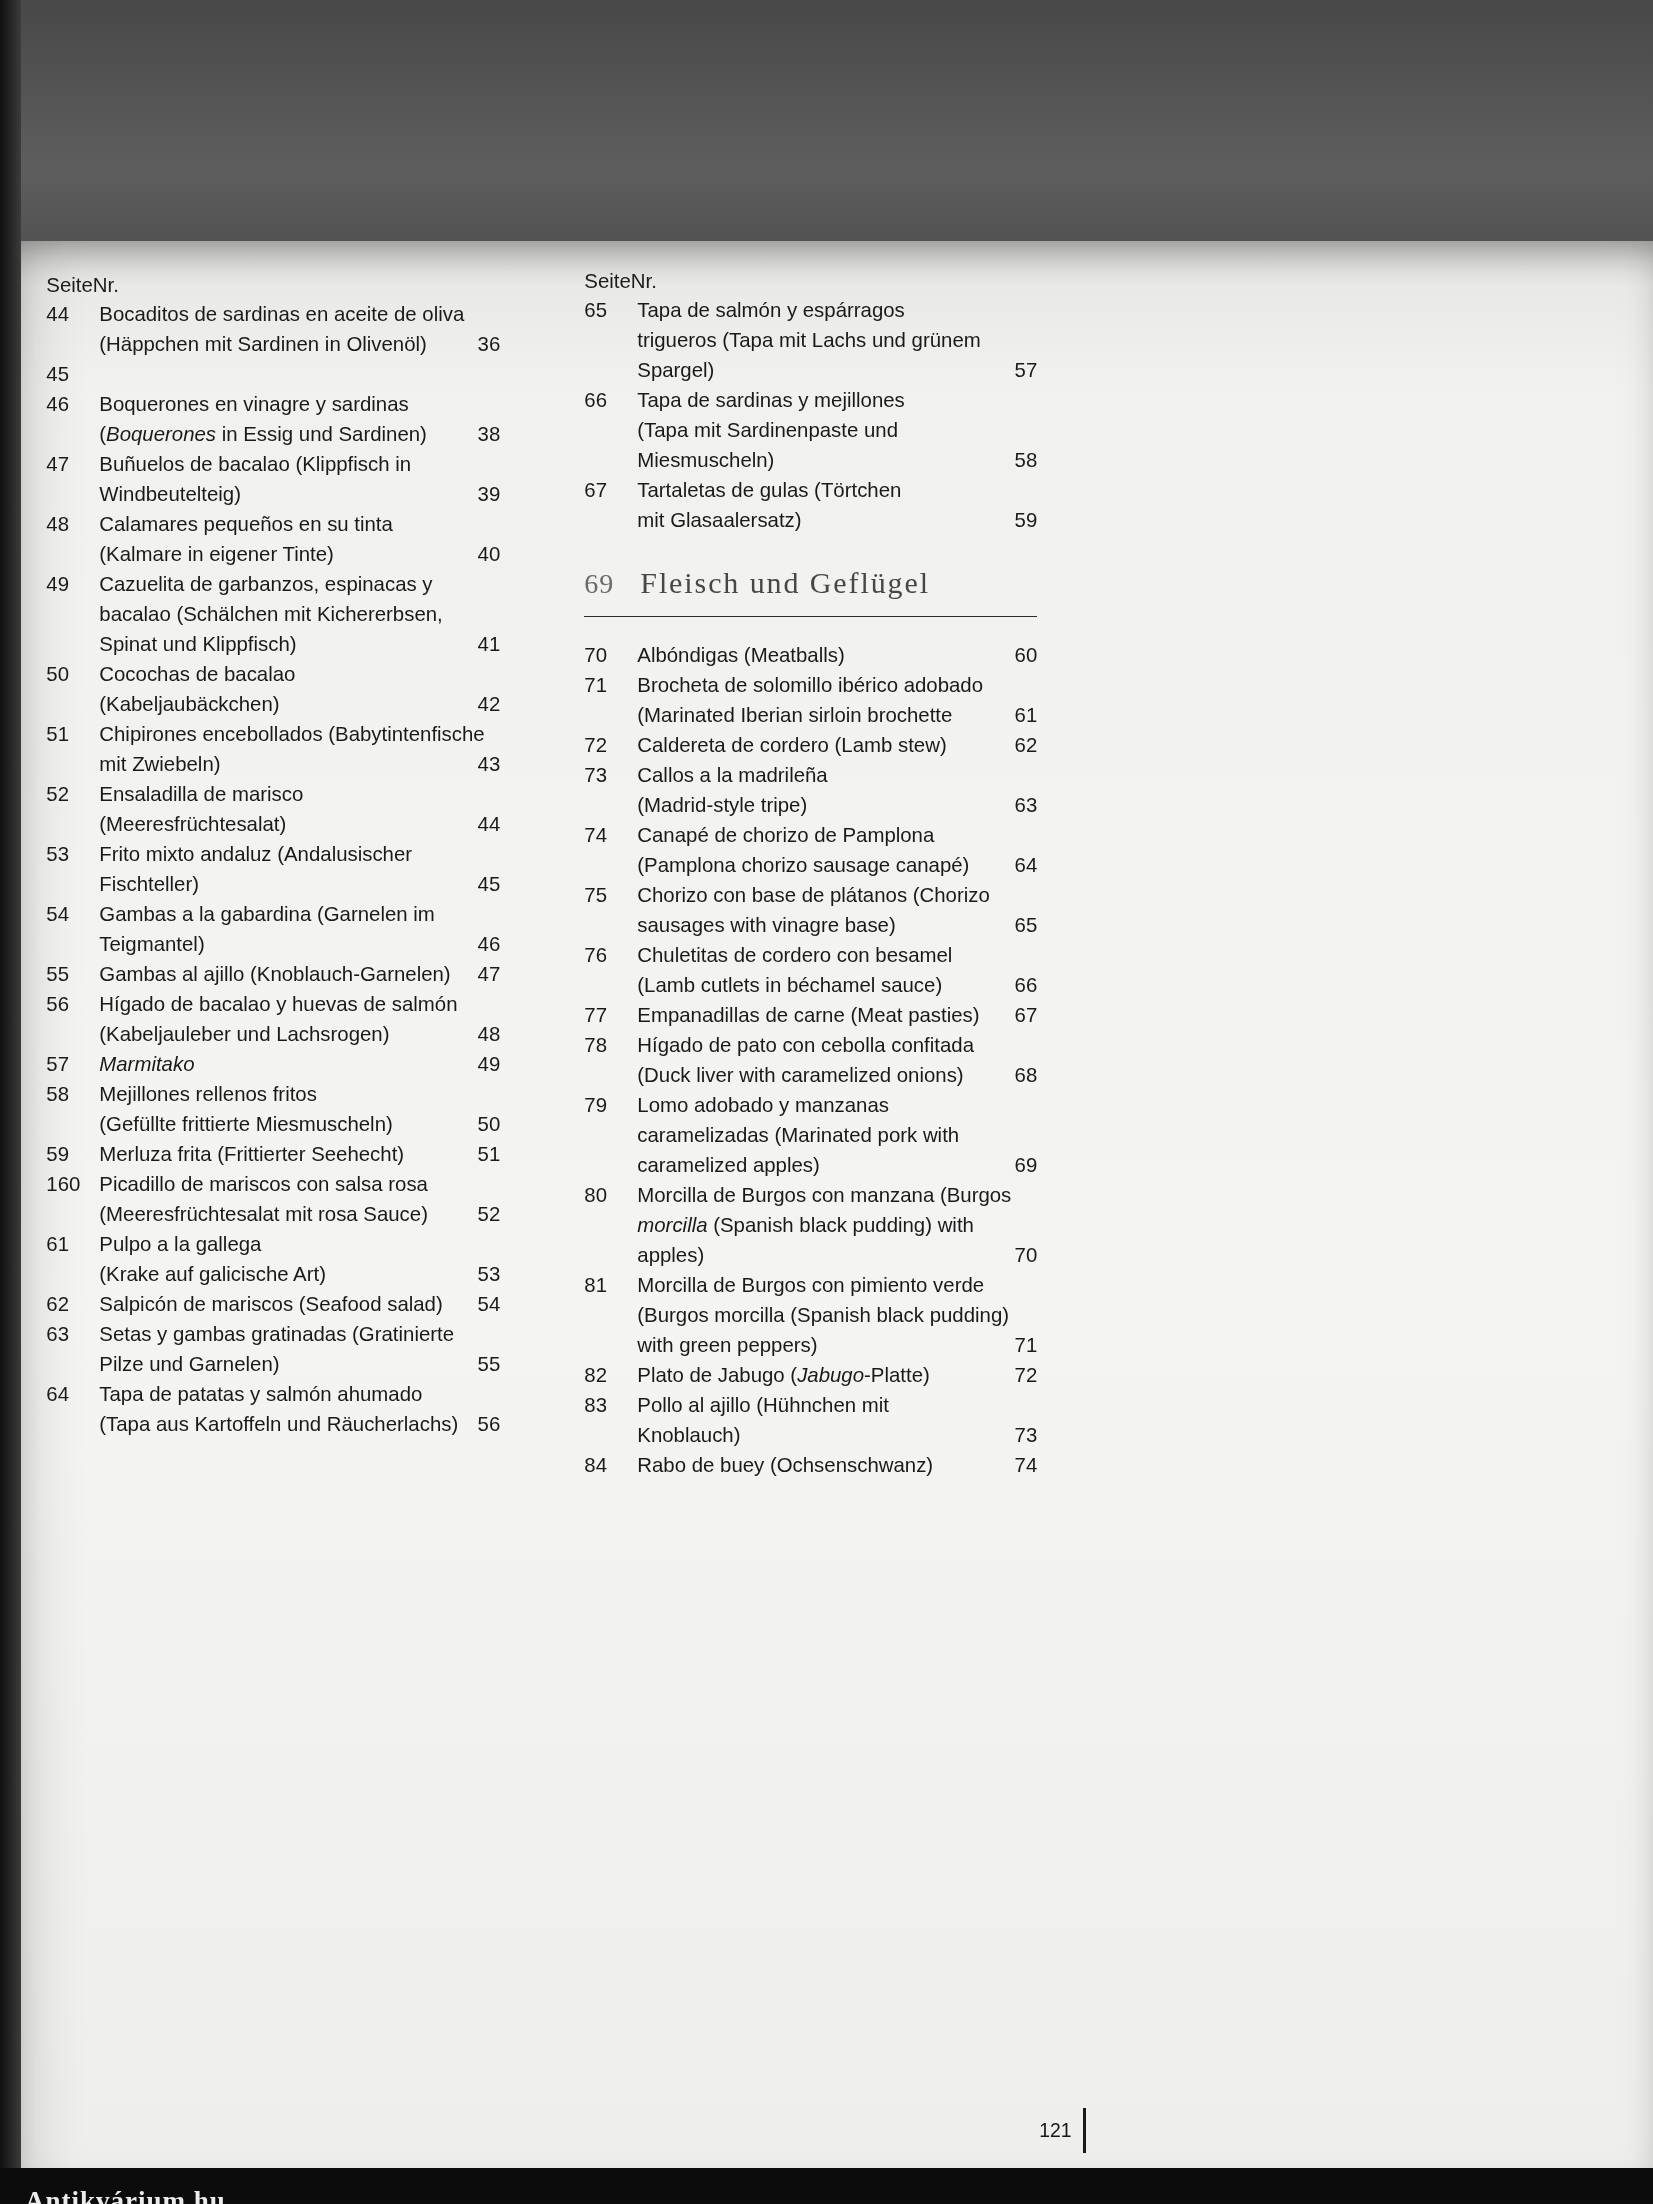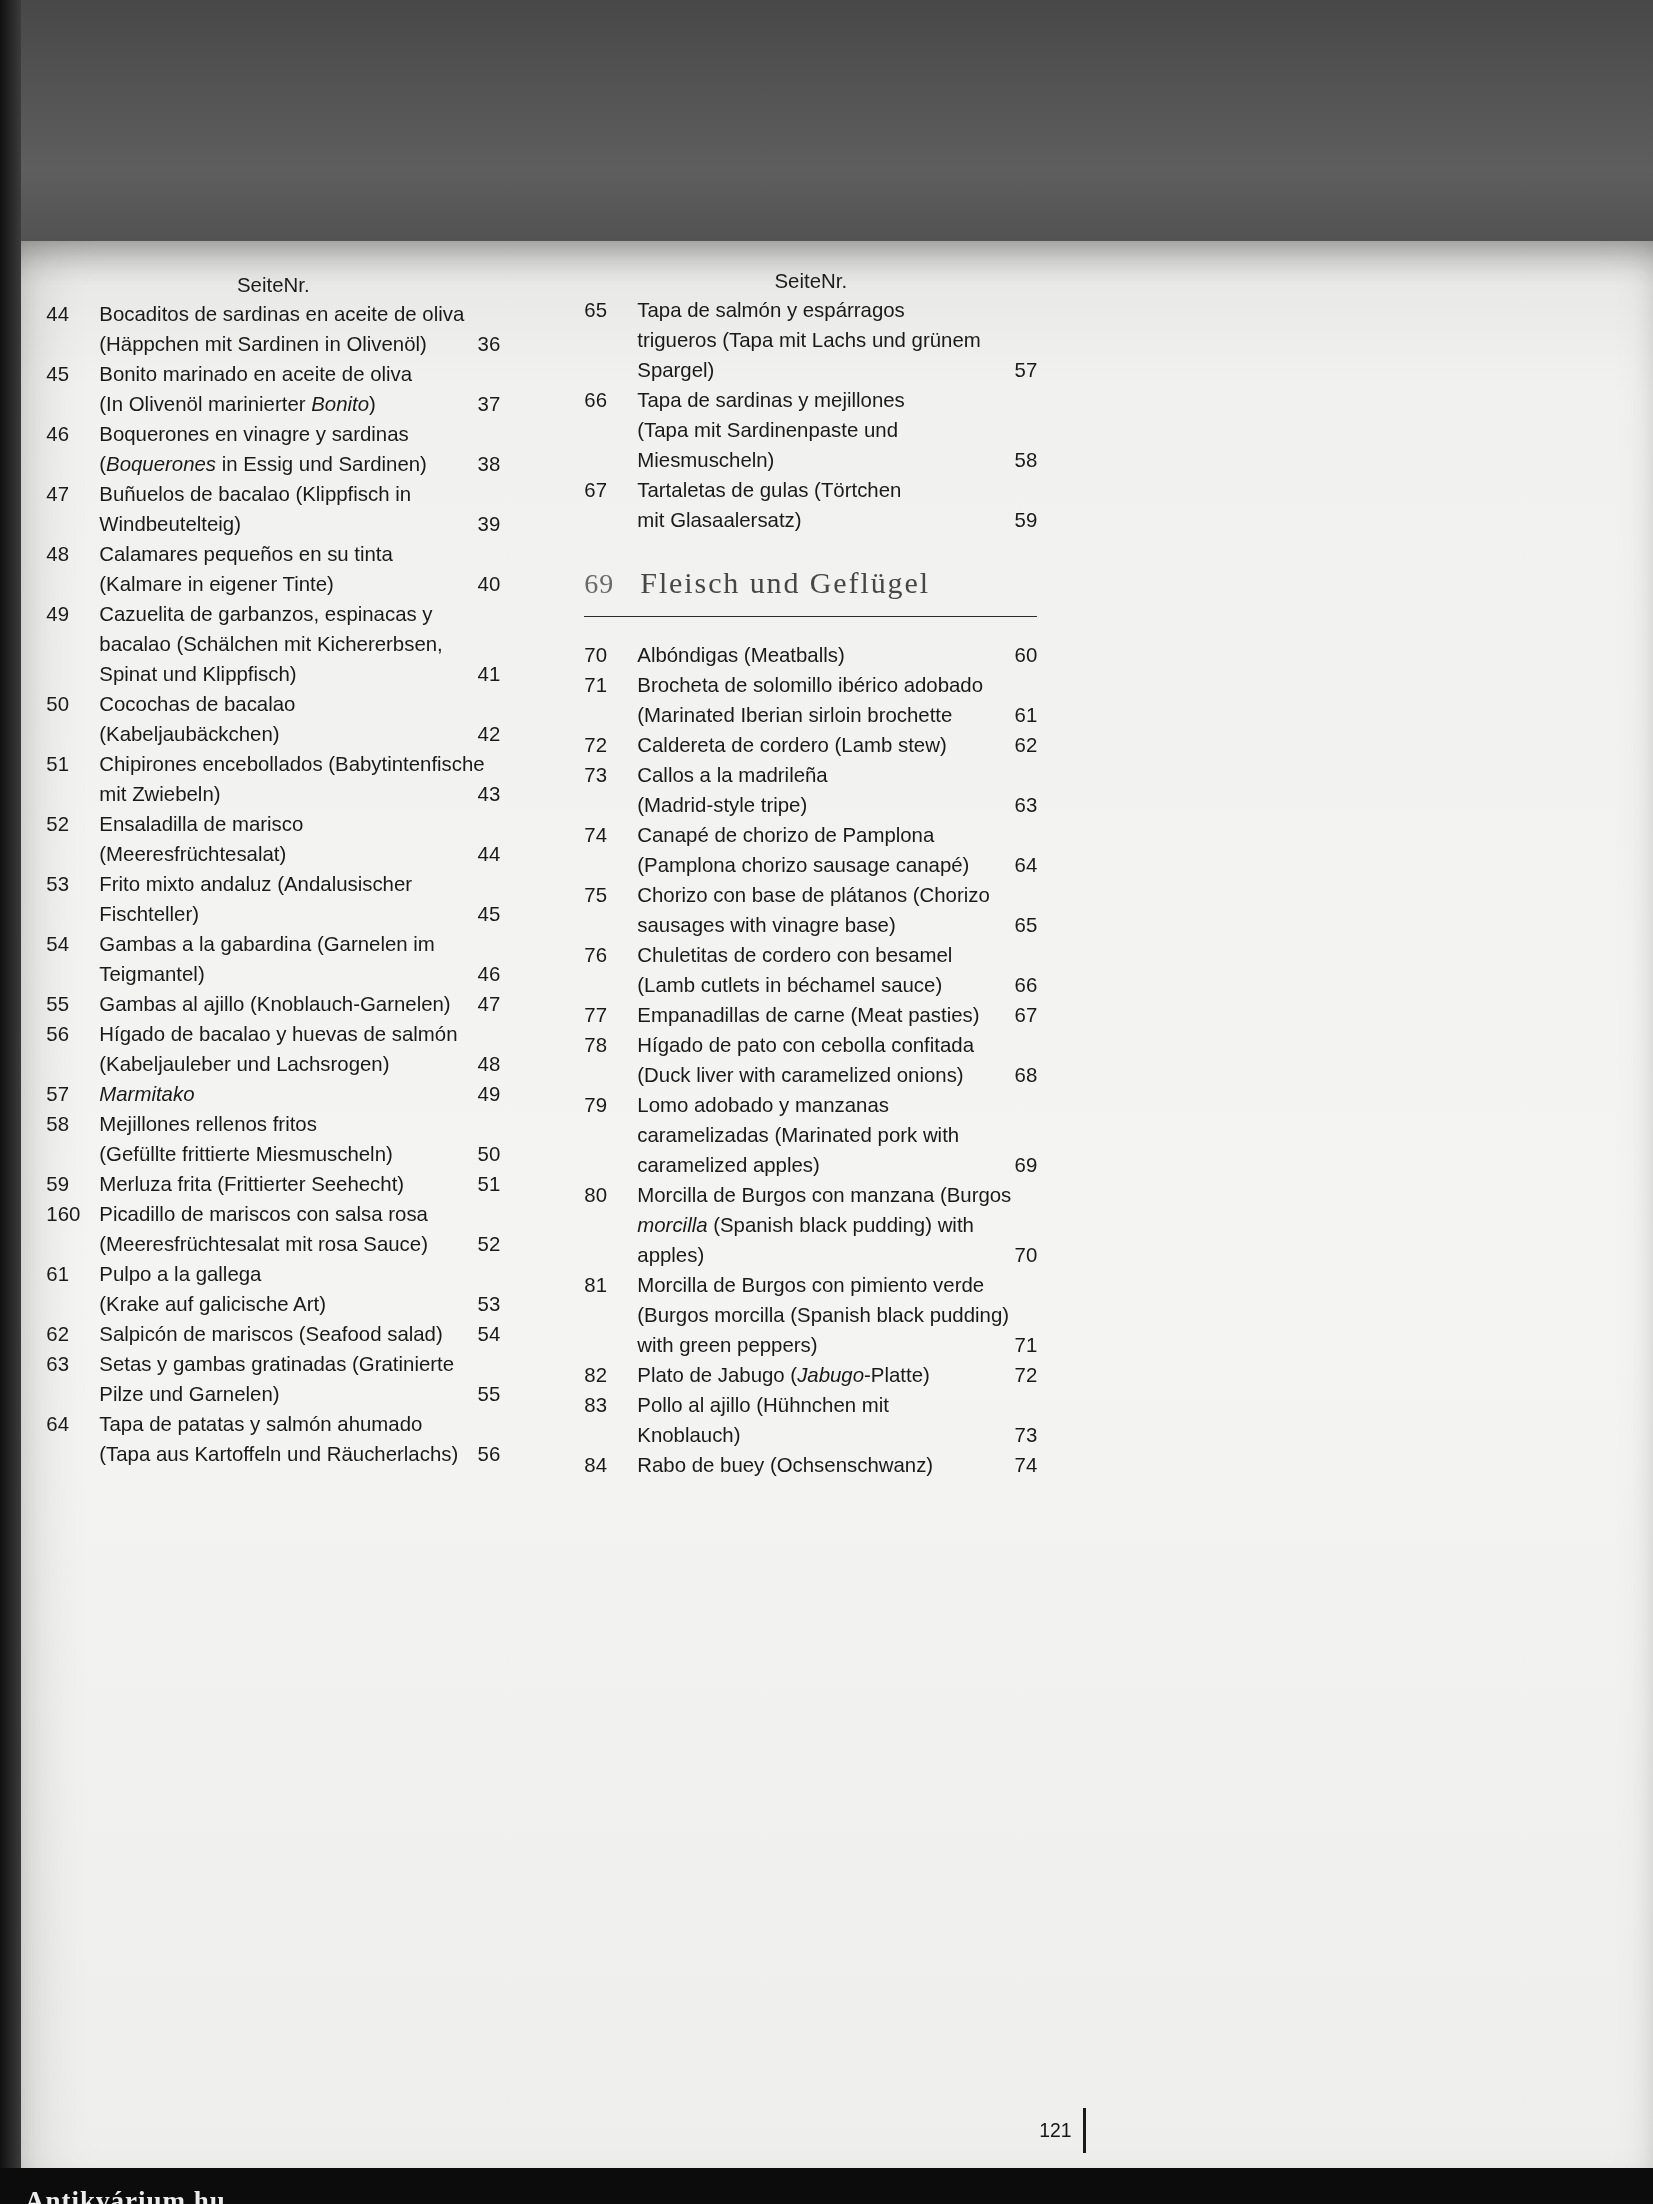--- a/index.html
+++ b/index.html
@@ -37,21 +37,21 @@
                 inset 35px 0 68px -39px rgba(0,0,0,0.22),
                 inset -23px 0 58px -43px rgba(0,0,0,0.18);
     color:#1a1a1a;
   }
 
   .col { position:absolute; }
   .col-left  { left:25px;  top:31px; width:454px; }
   .col-right { left:563px; top:27px; width:453px; }
 
   .col-head {
-    display:flex; justify-content:center;
+    display:flex; justify-content:flex-start;
     font-size:20.4px; line-height:27px; color:#1c1c1c;
   }
 
   .entry { display:flex; }
   .seite { flex:none; width:53px; font-size:20.4px; line-height:30px; }
   .entry-lines { flex:1; min-width:0; }
   .line {
     display:flex; justify-content:space-between;
     font-size:20.4px; line-height:30px;
   }
@@ -103,29 +103,20 @@
               <span class="line-text"><span>Bocaditos de sardinas en aceite de oliva</span></span>
             </div>
             <div class="line">
               <span class="line-text"><span>(Häppchen mit Sardinen in Olivenöl)</span></span>
               <span class="line-nr">36</span>
             </div>
           </div>
         </div>
         <div class="entry">
           <div class="seite">45</div>
-          <div class="entry-lines">
-            <div class="line">
-              <span class="line-text"><span>Bonito marinado en aceite de oliva</span></span>
-            </div>
-            <div class="line">
-              <span class="line-text"><span>(In Olivenöl marinierter </span><em>Bonito</em><span>)</span></span>
-              <span class="line-nr">37</span>
-            </div>
-          </div>
         </div>
         <div class="entry">
           <div class="seite">46</div>
           <div class="entry-lines">
             <div class="line">
               <span class="line-text"><span>Boquerones en vinagre y sardinas</span></span>
             </div>
             <div class="line">
               <span class="line-text"><span>(</span><em>Boquerones</em><span> in Essig und Sardinen)</span></span>
               <span class="line-nr">38</span>

